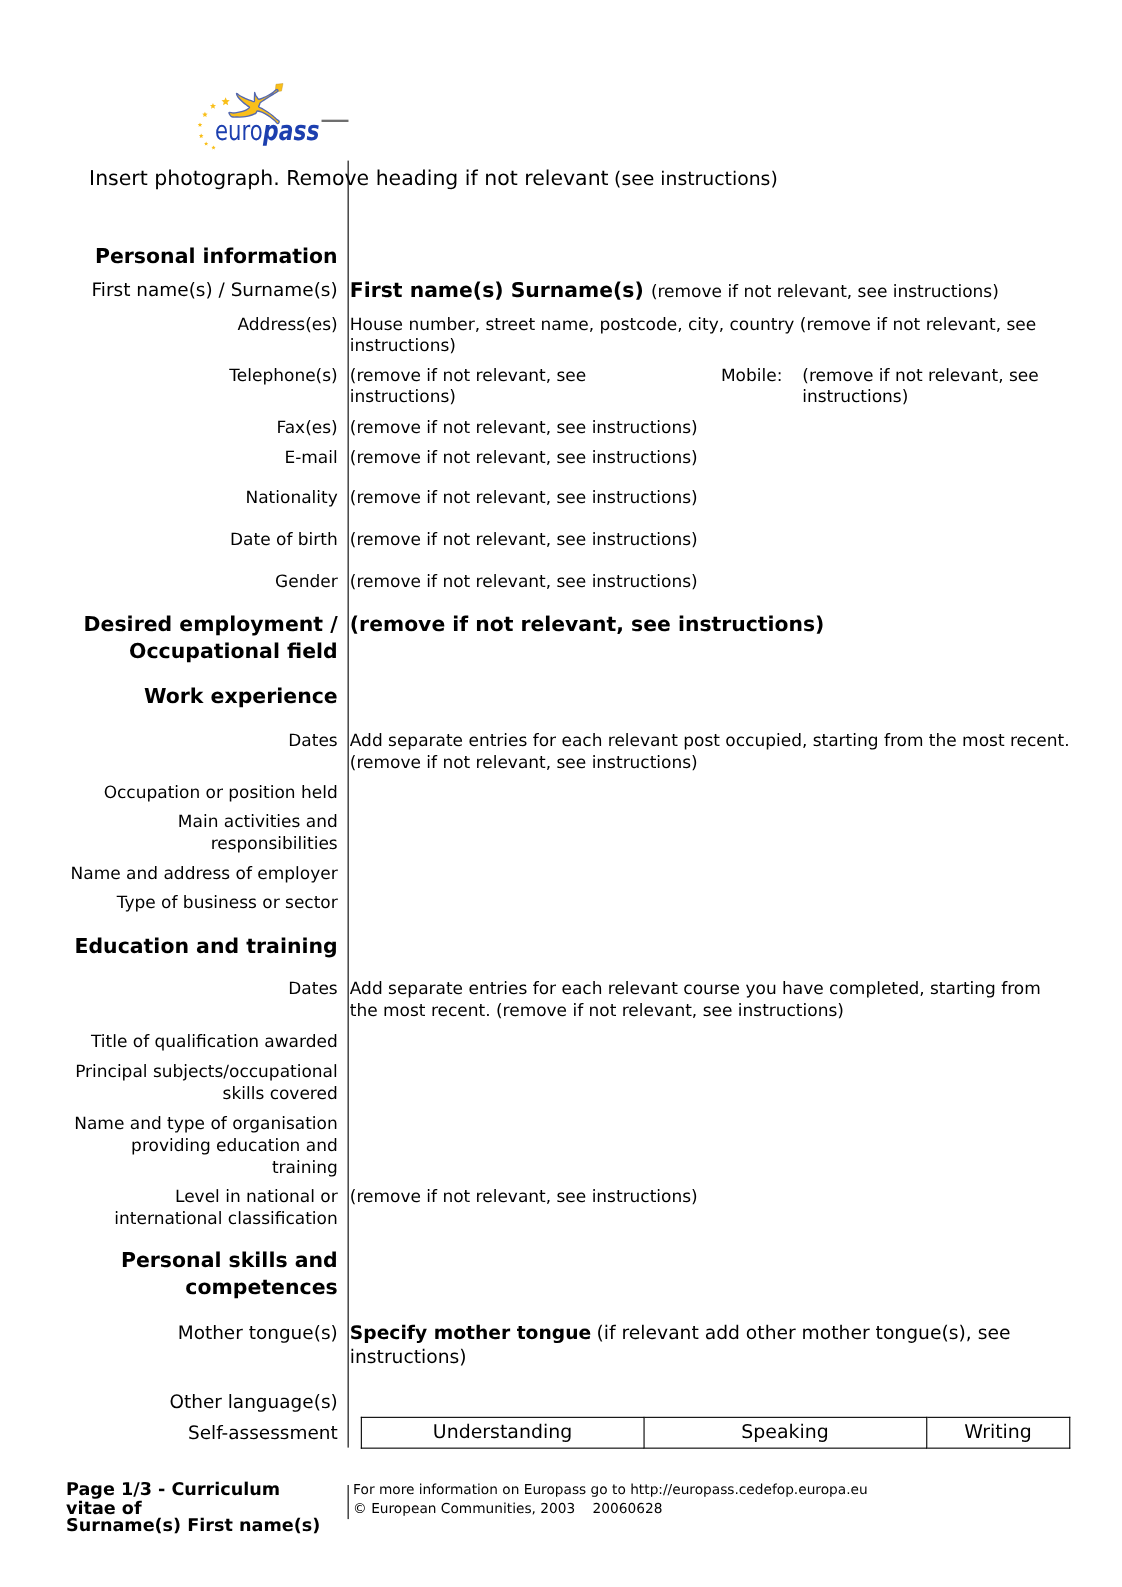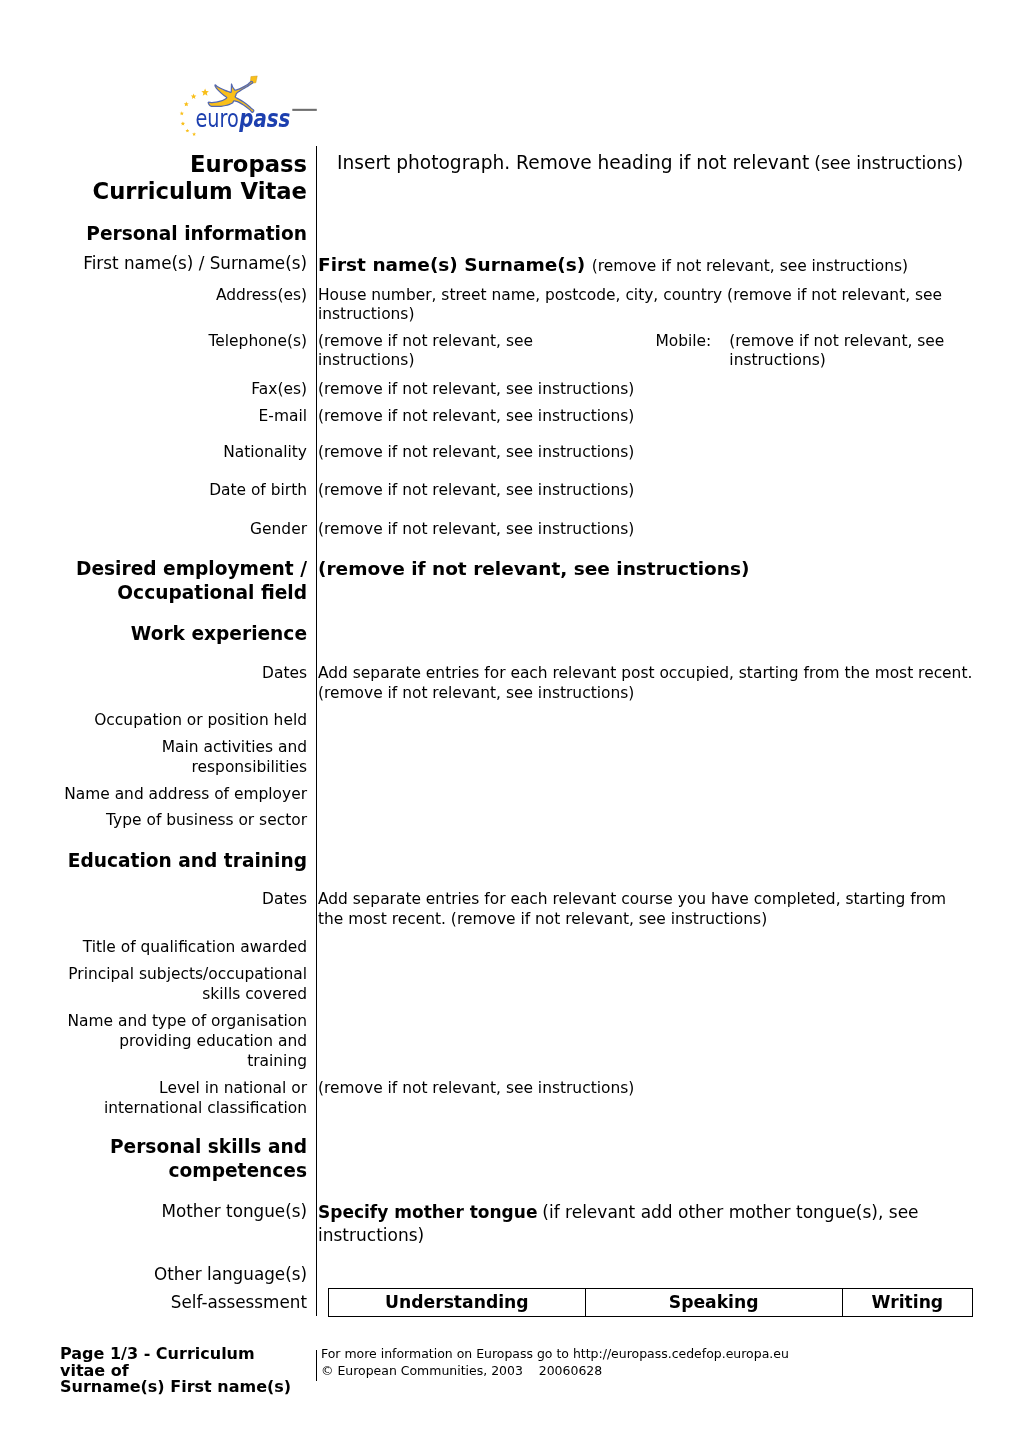--- a/index.html
+++ b/index.html
@@ -30,21 +30,21 @@
   .t-strong3{font-weight:bold;font-size:18.5px;line-height:24px;}
   .t-big{font-size:18.6px;}
   .telrow{position:relative;}
   .tel-a{display:inline-block;width:219px;margin-right:113.5px;vertical-align:top;}
   .tel-b{display:inline-block;width:69px;vertical-align:top;}
   .tel-c{display:inline-block;width:226px;vertical-align:top;}
   .t-mid{font-size:17.1px;}
 
   
   .sa{position:absolute;left:328px;top:1288px;width:645px;border-collapse:collapse;}
-  .sa td{border:1px solid #000;height:27px;text-align:center;font-weight:bold;
+  .sa td{border:1px solid #000;height:27px;text-align:center;font-weight:normal;
          font-size:17.2px;padding:0;line-height:27px;vertical-align:middle;}
   .sa td>span{display:block;position:relative;top:0.4px;}
 
   
   .footer{position:absolute;left:60px;top:1346px;width:915px;display:flex;}
   .f-left{width:256px;flex:0 0 256px;text-align:left;padding-right:12.5px;
           box-sizing:border-box;font-size:16px;line-height:16.5px;font-weight:bold;}
   .f-right{flex:1 1 auto;padding-left:5px;font-size:12.47px;line-height:16.5px;white-space:pre;}
   .f-div{position:absolute;left:316px;top:1350px;width:1px;height:31px;background:#000;}
 </style>
@@ -75,21 +75,20 @@
       <rect x="292.3" y="108.8" width="24.5" height="2.1" fill="#6e6e6e"></rect>
     </svg>
   </div>
 
   <div class="divider"></div>
   <div class="f-div"></div>
 
   <div class="grid">
 
     <div class="row" style="top:150.5px">
-      <div class="lbl t-title"><span>Europass</span><br><span>Curriculum Vitae</span></div>
       <div class="val" style="line-height:24px;padding-left:21px">
         <span class="t-big">Insert photograph. Remove heading if not relevant</span>
         <span class="t-mid">(see instructions)</span>
       </div>
     </div>
 
     <div class="row" style="top:221.9px">
       <div class="lbl t-head">Personal information</div>
       <div class="val"></div>
     </div>

